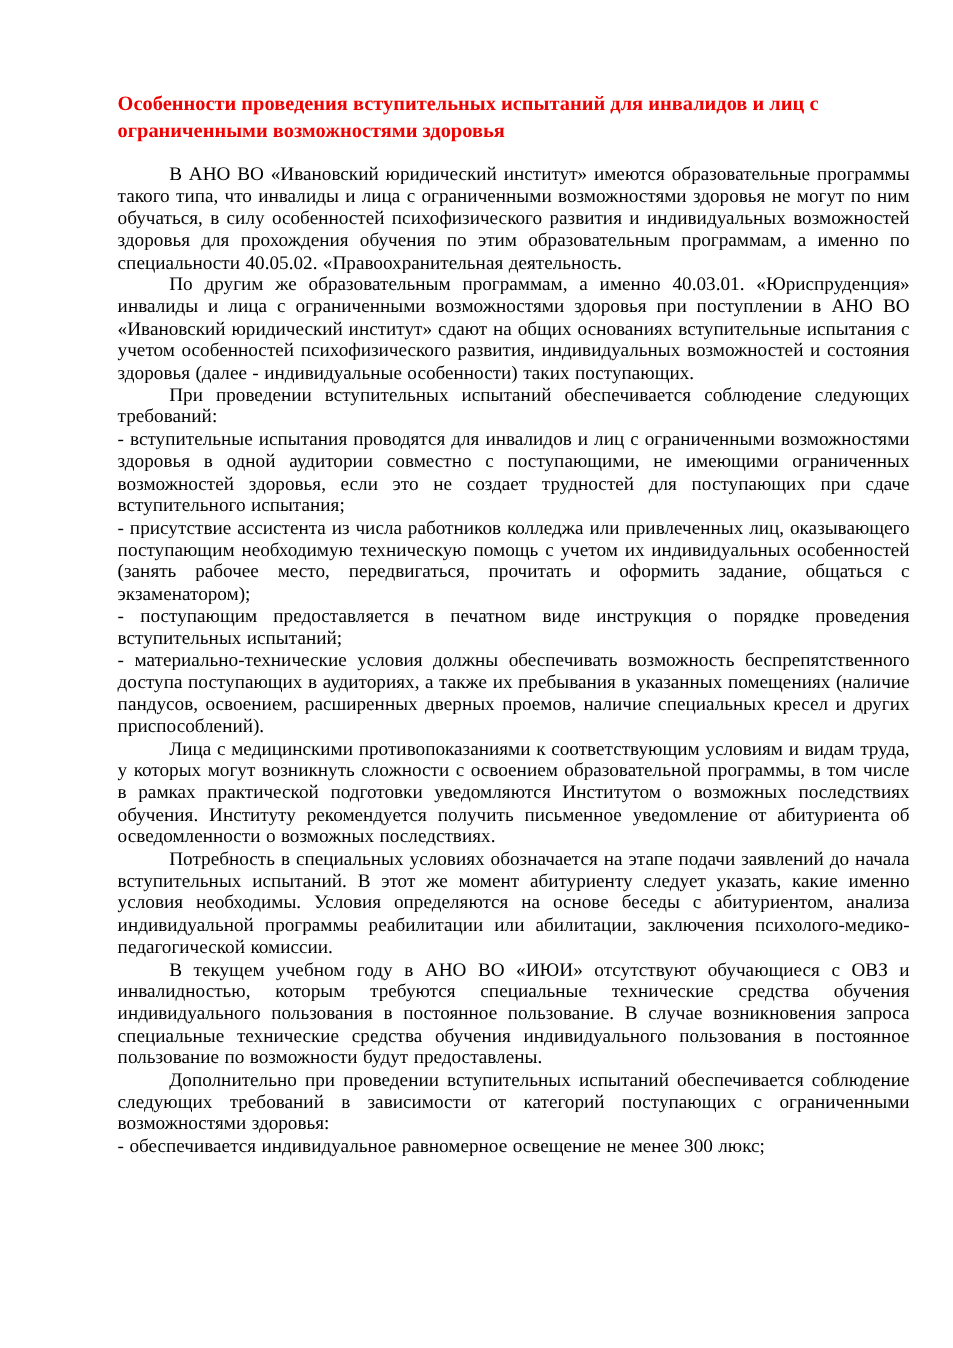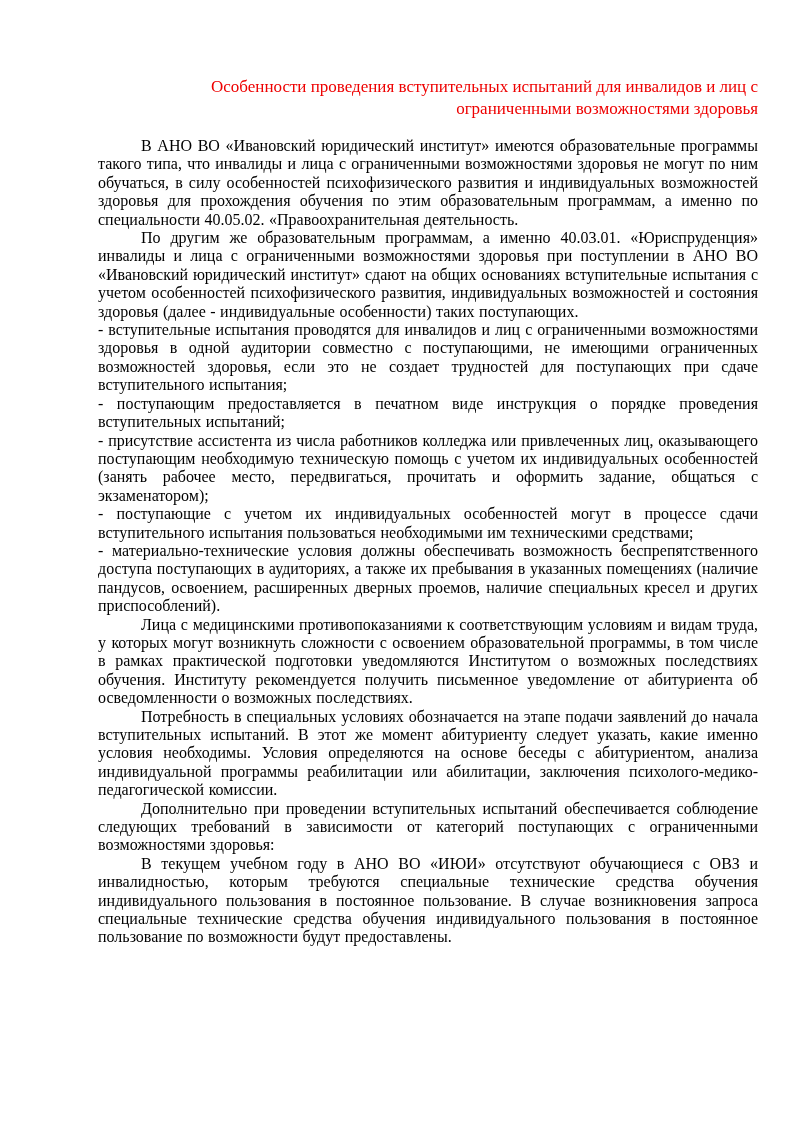--- a/index.html
+++ b/index.html
@@ -19,22 +19,22 @@
   .content {
     position: absolute;
     left: 98px;
     top: 76px;
     width: 660px;
   }
   .doc-title {
     margin: 0 0 17px 0;
     font-size: 17px;
     line-height: 22px;
-    font-weight: normal;
-    text-align: right;
+    font-weight: bold;
+    text-align: left;
     color: #ee0000;
   }
   .para {
     margin: 0;
     font-size: 16px;
     line-height: 18.4px;
     text-align: justify;
     word-spacing: 0.5px;
   }
   .para.indent {
@@ -46,35 +46,36 @@
 
 <div class="page">
   <div class="content">
 
     <h1 class="doc-title">Особенности проведения вступительных испытаний для инвалидов и лиц с ограниченными возможностями здоровья</h1>
 
     <p class="para indent">В АНО ВО «Ивановский юридический институт» имеются образовательные программы такого типа, что инвалиды и лица с ограниченными возможностями здоровья не могут по ним обучаться, в силу особенностей психофизического  развития и индивидуальных возможностей здоровья для прохождения обучения по этим образовательным программам, а именно по специальности 40.05.02. «Правоохранительная деятельность.</p>
 
     <p class="para indent">По другим же образовательным программам, а именно  40.03.01. «Юриспруденция» инвалиды и лица с ограниченными возможностями здоровья при поступлении в АНО ВО «Ивановский юридический институт» сдают на общих основаниях вступительные испытания с учетом особенностей психофизического развития, индивидуальных возможностей и состояния здоровья (далее - индивидуальные особенности) таких поступающих.</p>
 
+    <p class="para indent">При проведении вступительных испытаний обеспечивается соблюдение следующих требований:</p>
 
     <p class="para">- вступительные испытания проводятся для инвалидов и лиц с ограниченными возможностями здоровья в одной аудитории совместно с поступающими, не имеющими ограниченных возможностей здоровья, если это не создает трудностей для поступающих при сдаче вступительного испытания;</p>
 
+    <p class="para">- присутствие ассистента из числа работников колледжа  или привлеченных лиц, оказывающего поступающим необходимую техническую помощь с учетом их индивидуальных особенностей (занять рабочее место, передвигаться, прочитать и оформить задание, общаться с экзаменатором);</p>
+
     <p class="para">- поступающим предоставляется в печатном виде инструкция о порядке проведения вступительных испытаний;</p>
 
-    <p class="para">- присутствие ассистента из числа работников колледжа  или привлеченных лиц, оказывающего поступающим необходимую техническую помощь с учетом их индивидуальных особенностей (занять рабочее место, передвигаться, прочитать и оформить задание, общаться с экзаменатором);</p>
-
-    <p class="para">- поступающие с учетом их индивидуальных особенностей могут в процессе сдачи вступительного испытания пользоваться необходимыми им техническими средствами;</p>
 
     <p class="para">- материально-технические условия должны обеспечивать возможность беспрепятственного доступа поступающих в аудиториях, а также их пребывания в указанных помещениях (наличие пандусов, освоением, расширенных дверных проемов, наличие специальных кресел и других приспособлений).</p>
 
     <p class="para indent">Лица с медицинскими противопоказаниями к соответствующим условиям и видам труда, у которых могут возникнуть сложности с освоением образовательной программы, в том числе в рамках практической подготовки уведомляются Институтом о возможных последствиях обучения. Институту рекомендуется получить письменное уведомление от абитуриента об осведомленности о возможных последствиях.</p>
 
     <p class="para indent">Потребность в специальных условиях обозначается на этапе подачи заявлений до начала вступительных испытаний. В этот же момент абитуриенту следует указать, какие именно условия необходимы. Условия определяются на основе беседы с абитуриентом, анализа индивидуальной программы реабилитации или абилитации, заключения психолого-медико-педагогической комиссии.</p>
 
+    <p class="para indent">В текущем учебном году в АНО ВО «ИЮИ» отсутствуют обучающиеся с ОВЗ и инвалидностью, которым требуются специальные технические средства обучения индивидуального пользования в постоянное пользование. В случае возникновения запроса специальные технические средства обучения индивидуального пользования в постоянное пользование по возможности будут предоставлены.</p>
+
     <p class="para indent">Дополнительно при проведении вступительных испытаний обеспечивается соблюдение следующих требований в зависимости от категорий поступающих с ограниченными возможностями здоровья:</p>
 
-    <p class="para indent">В текущем учебном году в АНО ВО «ИЮИ» отсутствуют обучающиеся с ОВЗ и инвалидностью, которым требуются специальные технические средства обучения индивидуального пользования в постоянное пользование. В случае возникновения запроса специальные технические средства обучения индивидуального пользования в постоянное пользование по возможности будут предоставлены.</p>
 
-
+    <p class="para">- обеспечивается индивидуальное равномерное освещение не менее 300 люкс;</p>
 
   </div>
 </div>
 
 </body></html>

